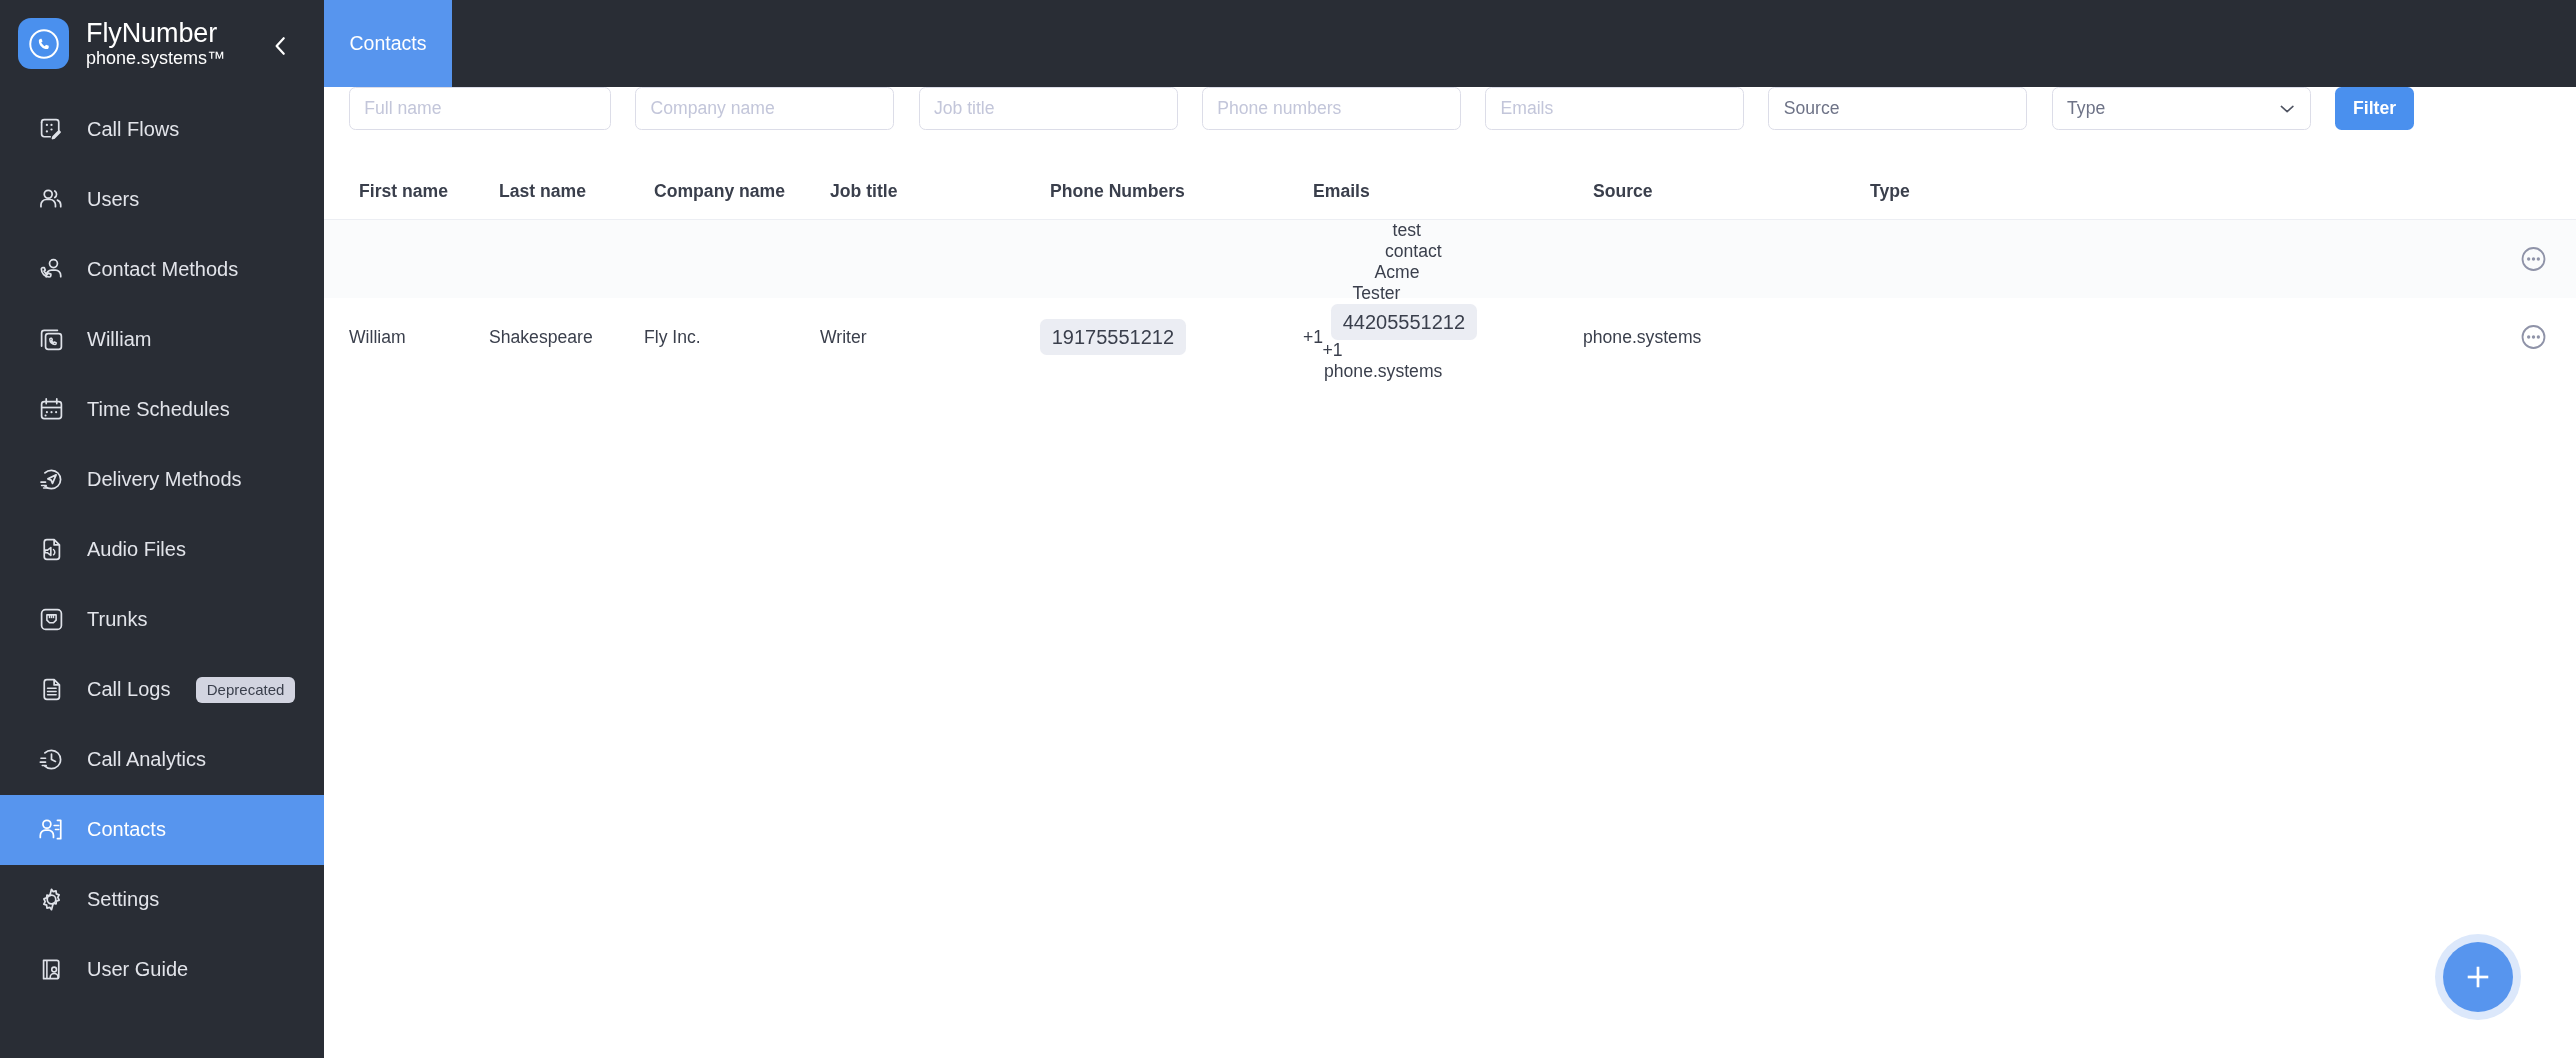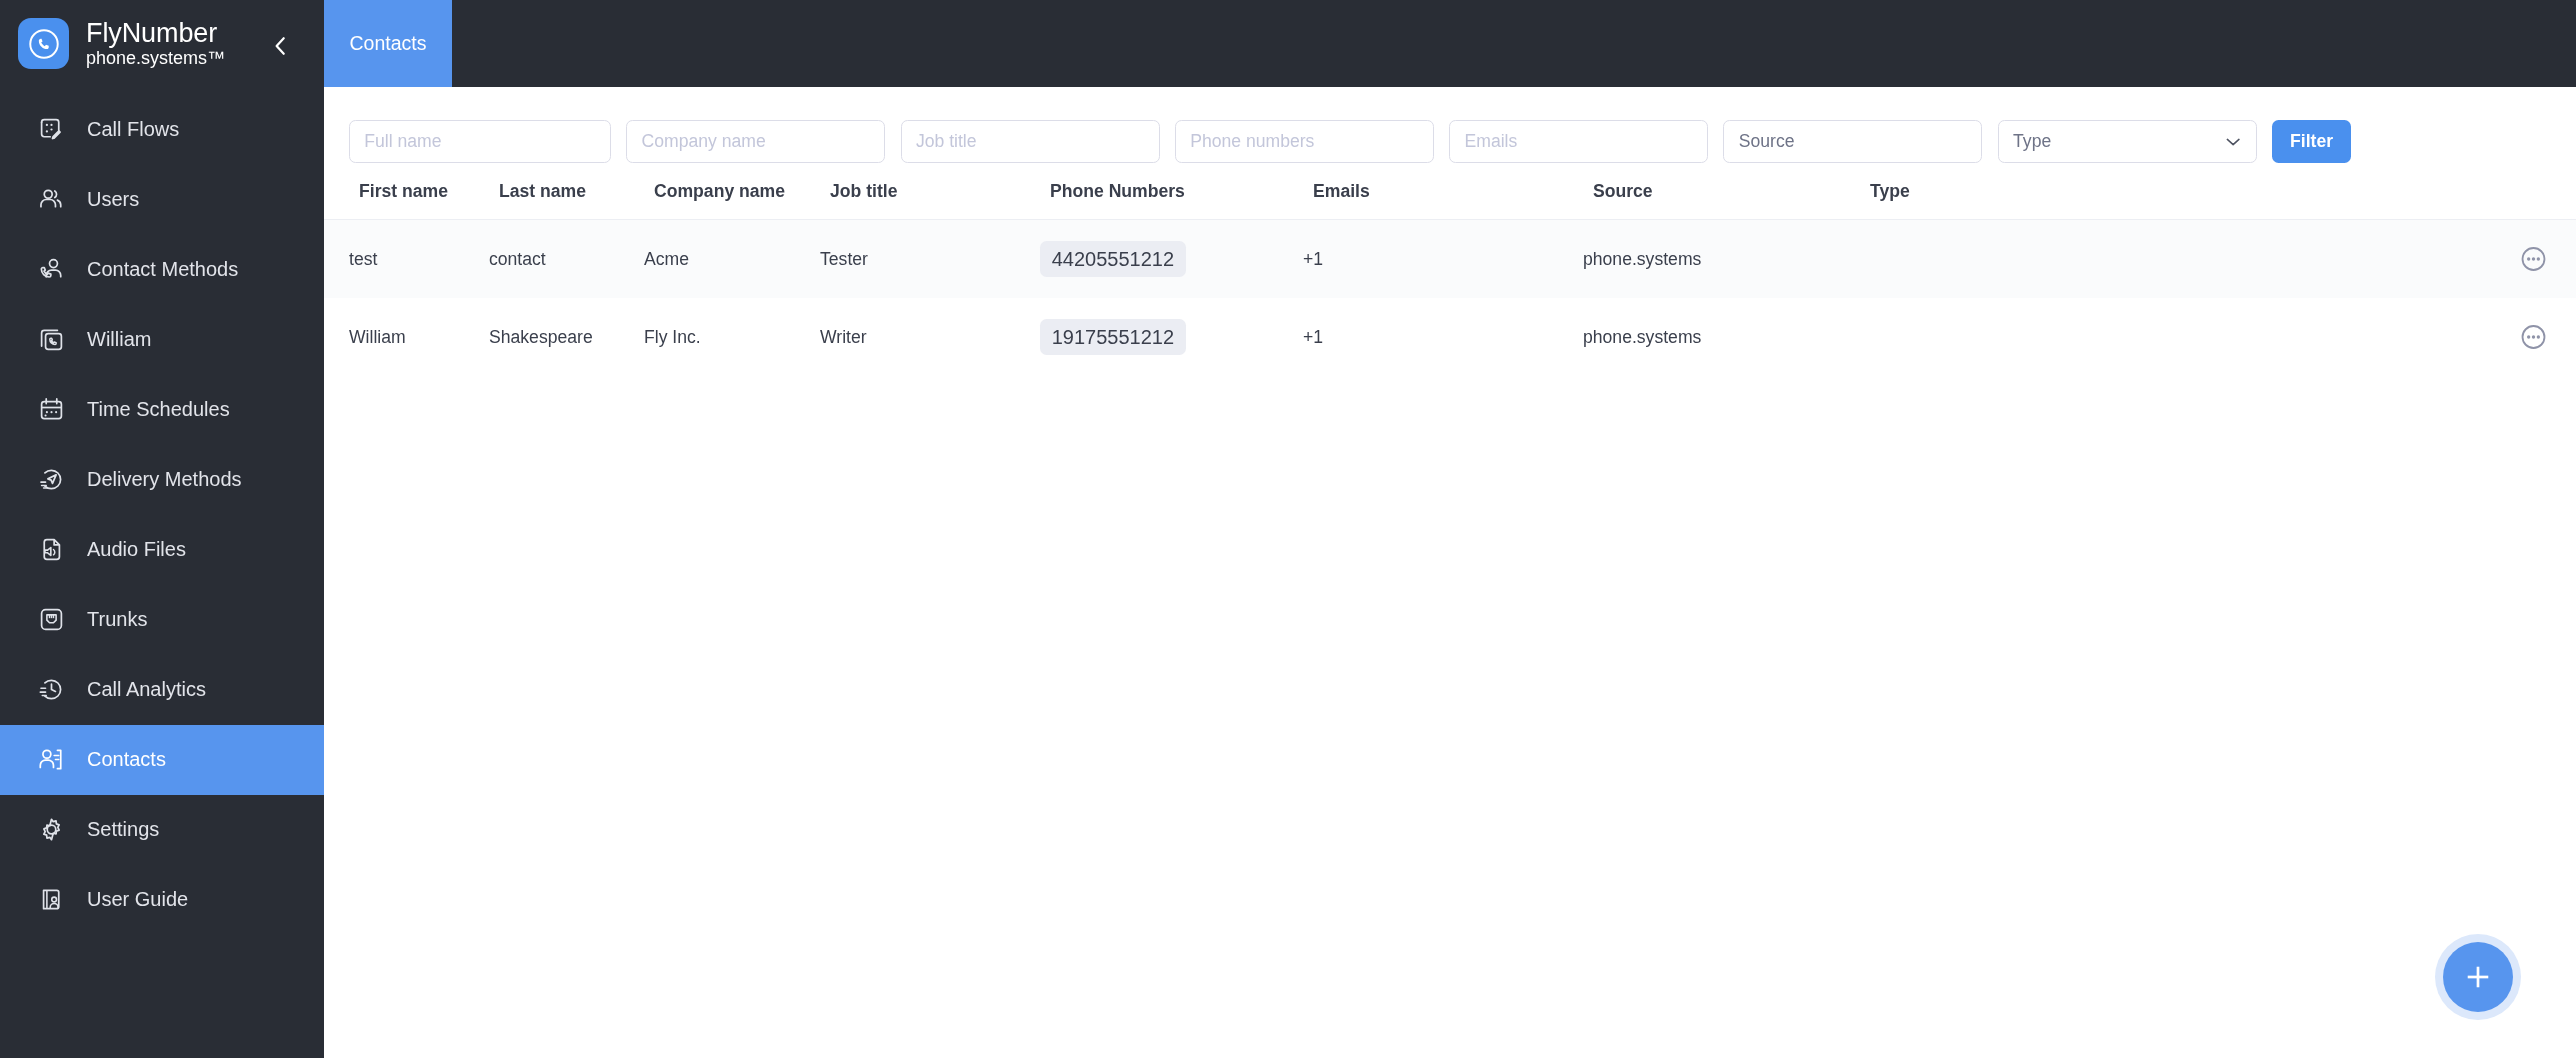--- a/index.html
+++ b/index.html
@@ -99,23 +99,23 @@
     background: #5795ee;
     color: #ffffff;
     font-size: 19.5px;
     display: flex; align-items: center; justify-content: center;
     cursor: pointer;
   }
 
   
   .filterbar {
     height: 76px; flex: 0 0 76px;
-    display: flex; align-items: flex-end;
+    display: flex; align-items: flex-start;
     padding-left: 25px;
-    gap: 1px;
+    gap: 10px;
   }
   .f-input {
     height: 43px;
     border: 1.3px solid #dcdde8;
     border-radius: 6.5px;
     background: #ffffff;
     font-family: "Liberation Sans", sans-serif;
     font-size: 17.6px;
     color: #3a3f4c;
     padding: 0 14.3px;
@@ -169,21 +169,21 @@
   .th {
     font-size: 17.6px; font-weight: 700; color: #3a3f4c;
     white-space: nowrap;
   }
   .trow {
     display: flex; align-items: center;
     height: 78px;
     padding-left: 25px;
     position: relative;
   }
-  .trow.alt { background: #fafbfc; }
+  .trow.alt { background: #fafbfc; flex-direction: column; }
   .td {
     font-size: 17.6px; color: #3a3f4c;
     white-space: nowrap;
   }
   
   .c1 { width: 140px; }
   .c2 { width: 155px; }
   .c3 { width: 176px; }
   .c4 { width: 220px; }
   .c5 { width: 263px; }
@@ -347,20 +347,33 @@
             <rect x="7" y="7" width="30" height="30" rx="6" fill="none" stroke="#dfe2e9" stroke-width="2.6"></rect>
             <path d="M15 15h14v8l-4 4h-6l-4-4z" fill="none" stroke="#dfe2e9" stroke-width="2.4" stroke-linejoin="round"></path>
             <line x1="19" y1="15" x2="19" y2="20" stroke="#dfe2e9" stroke-width="2.2"></line>
             <line x1="22" y1="15" x2="22" y2="20" stroke="#dfe2e9" stroke-width="2.2"></line>
             <line x1="25" y1="15" x2="25" y2="20" stroke="#dfe2e9" stroke-width="2.2"></line>
           </svg>
         </span>
         <span class="nav-label">Trunks</span>
       </div>
 
+      <div class="nav-item">
+        <span class="nav-icon">
+          <svg width="29" height="29" viewBox="0 0 44 44">
+            <path d="M11 11a4 4 0 0 1 4-4h11l8 8v18a4 4 0 0 1-4 4H15a4 4 0 0 1-4-4z" fill="none" stroke="#dfe2e9" stroke-width="2.6" stroke-linejoin="round"></path>
+            <path d="M26 7v8h8" fill="none" stroke="#dfe2e9" stroke-width="2.6" stroke-linejoin="round"></path>
+            <line x1="16" y1="20" x2="29" y2="20" stroke="#dfe2e9" stroke-width="2.3" stroke-linecap="round"></line>
+            <line x1="16" y1="25" x2="29" y2="25" stroke="#dfe2e9" stroke-width="2.3" stroke-linecap="round"></line>
+            <line x1="16" y1="30" x2="29" y2="30" stroke="#dfe2e9" stroke-width="2.3" stroke-linecap="round"></line>
+          </svg>
+        </span>
+        <span class="nav-label">Call Logs</span>
+        <span class="nav-badge">Deprecated</span>
+      </div>
 
       <div class="nav-item">
         <span class="nav-icon">
           <svg width="29" height="29" viewBox="0 0 44 44">
             <path d="M12 12a14 14 0 1 1 0 20" fill="none" stroke="#dfe2e9" stroke-width="2.6" stroke-linecap="round"></path>
             <polyline points="22,14 22,22 28,25" fill="none" stroke="#dfe2e9" stroke-width="2.6" stroke-linecap="round" stroke-linejoin="round"></polyline>
             <line x1="6" y1="20" x2="13" y2="20" stroke="#dfe2e9" stroke-width="2.4" stroke-linecap="round"></line>
             <line x1="5" y1="26" x2="13" y2="26" stroke="#dfe2e9" stroke-width="2.4" stroke-linecap="round"></line>
             <line x1="8" y1="31" x2="14" y2="31" stroke="#dfe2e9" stroke-width="2.4" stroke-linecap="round"></line>
           </svg>

